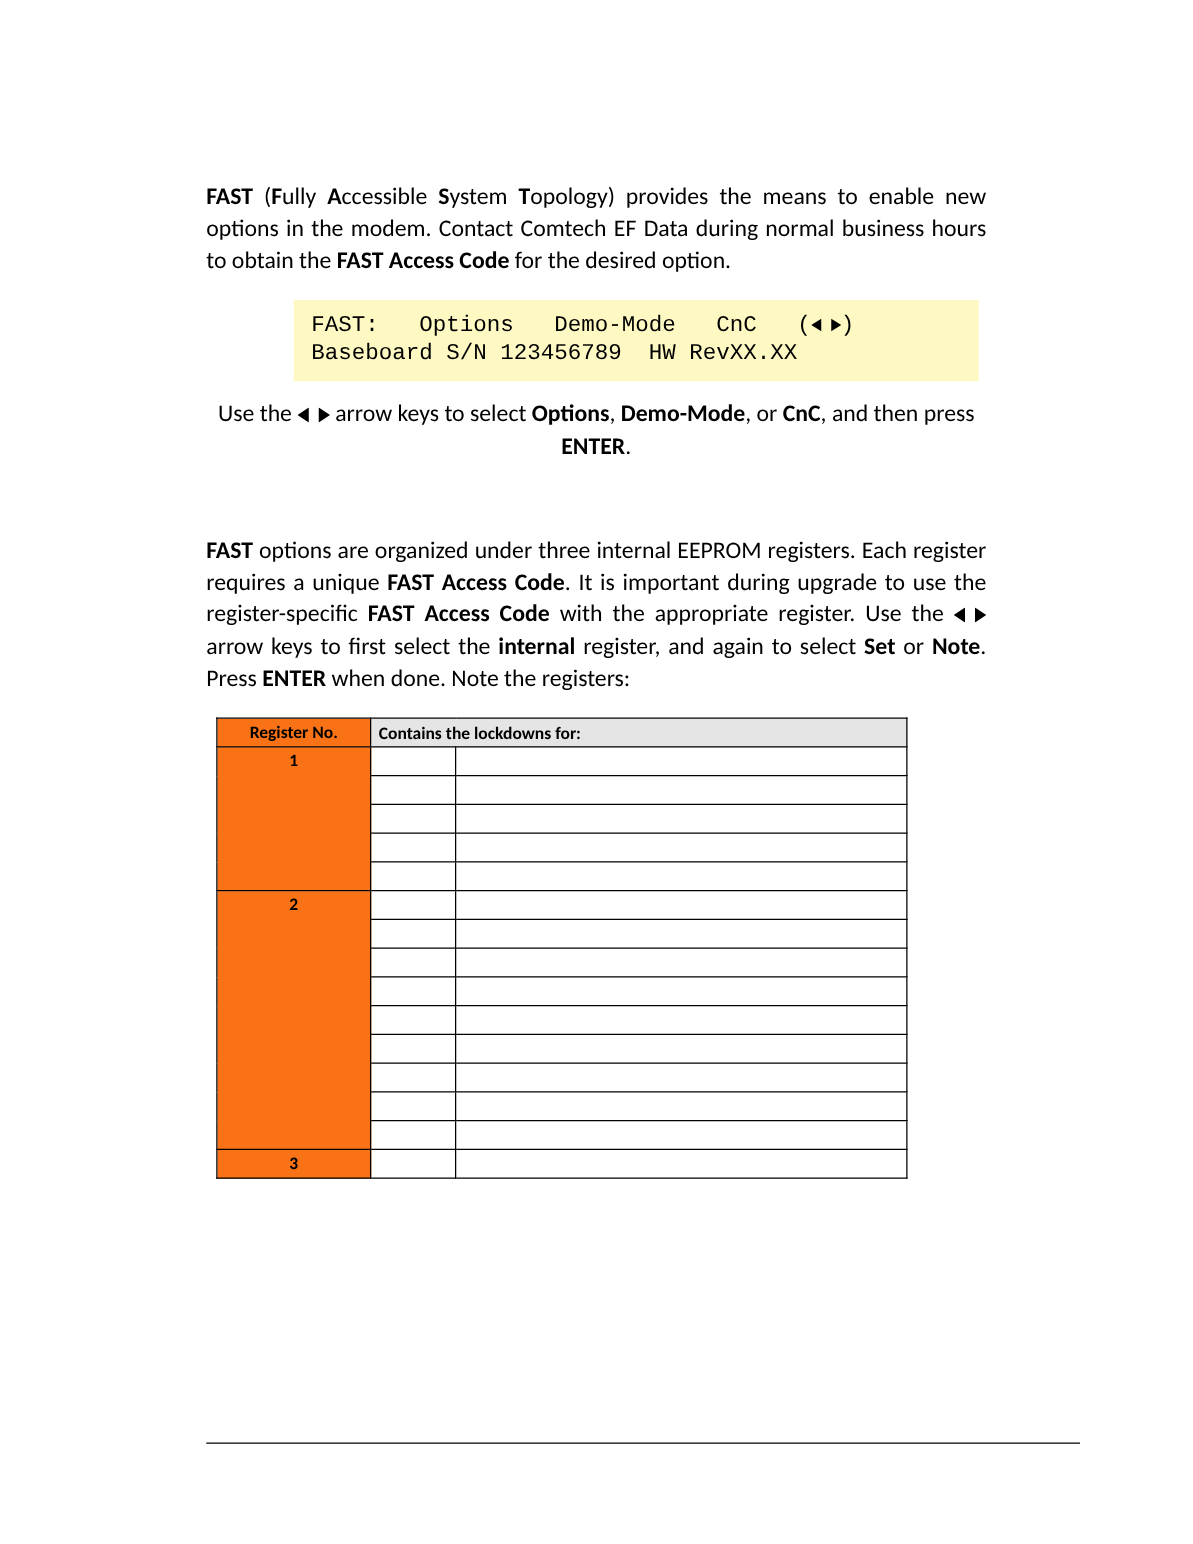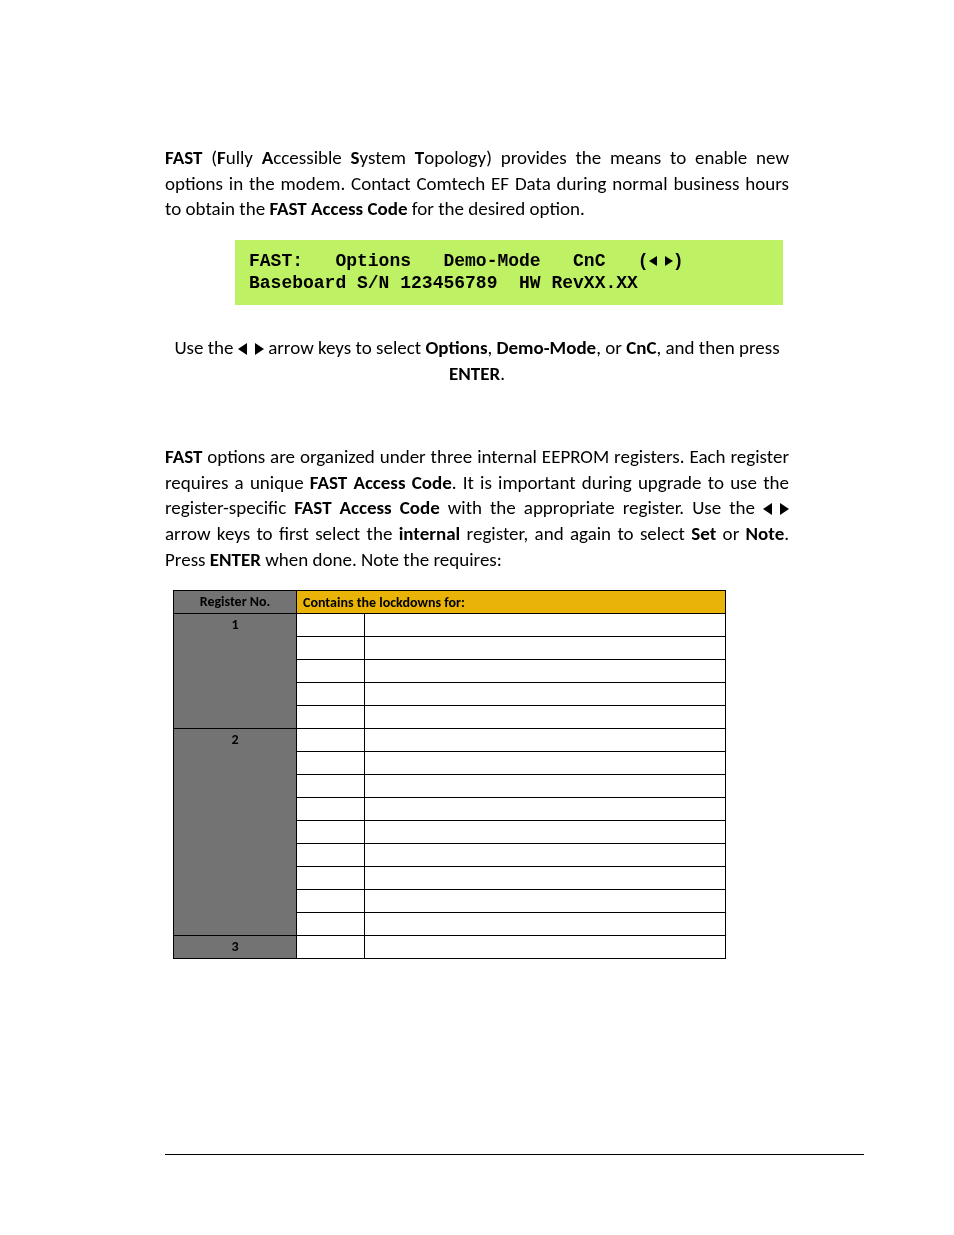--- a/index.html
+++ b/index.html
@@ -31,52 +31,52 @@
     font-size:16px;
   }
   .hdr-title .smallcaps{font-size:13px;}
   .para{
     font-size:19px;
     line-height:1.35;
     text-align:justify;
     margin:0 0 18px 0;
   }
   .lcd{
-    background:#bef264;
+    background:#fef9c3;
     font-family:"Courier New",monospace;
-    font-weight:bold;
+    font-weight:normal;
     font-size:18px;
     padding:10px 14px 10px 14px;
-    margin:12px 0 30px 70px;
+    margin:12px 0 14px 70px;
     width:520px;
     white-space:pre;
     line-height:1.25;
     position:relative;
   }
   .tri{display:inline-block;vertical-align:-1px;}
   .b{font-weight:bold;}
   .i{}
   table.reg{
     border-collapse:collapse;
     margin-top:6px;
     margin-left:8px;
     font-size:14px;
   }
   table.reg th, table.reg td{
     border:1px solid #000;
     padding:2px 6px;
     height:18px;
   }
   table.reg th{
-    background:#eab308;
+    background:#e5e5e5;
     font-weight:bold;
     text-align:left;
   }
   table.reg .rn{
-    background:#737373;
+    background:#f97316;
     text-align:center;
     font-weight:bold;
     width:110px;
     vertical-align:top;
   }
   table.reg .c1{width:55px;}
   table.reg .c2{width:348px;}
   .footer-line{
     position:absolute;
     left:165px;right:90px;
@@ -108,21 +108,21 @@
       </svg><span> arrow keys to select </span><span class="b">Options</span><span>, </span><span class="b">Demo-Mode</span><span>, or </span><span class="b">CnC</span><span>, and then press </span><span class="b">ENTER</span><span>.</span>
   </p>
 
   <div style="height:40px"></div>
 
 
   <p class="para">
     <span class="b">FAST</span><span> options are organized under three internal EEPROM registers. Each register requires a unique </span><span class="b">FAST Access Code</span><span>. It is important during upgrade to use the </span><span class="i">register-specific</span><span> </span><span class="b">FAST Access Code</span><span> with the </span><span class="i">appropriate register</span><span>. Use the </span><svg class="tri" width="26" height="12">
         <polygon points="0,6 9,0 9,12" fill="#000"></polygon>
         <polygon points="26,6 17,0 17,12" fill="#000"></polygon>
-      </svg><span> arrow keys to first select the </span><span class="b">internal</span><span> register, and again to select </span><span class="b">Set</span><span> or </span><span class="b">Note</span><span>. Press </span><span class="b">ENTER</span><span> when done. Note the requires:</span>
+      </svg><span> arrow keys to first select the </span><span class="b">internal</span><span> register, and again to select </span><span class="b">Set</span><span> or </span><span class="b">Note</span><span>. Press </span><span class="b">ENTER</span><span> when done. Note the registers:</span>
   </p>
 
   <table class="reg">
     <tbody>
         <tr>
       <th class="rn">Register No.</th>
       <th colspan="2">Contains the lockdowns for:</th>
     </tr>
     <tr>
           <td class="rn" rowspan="5">1</td>

